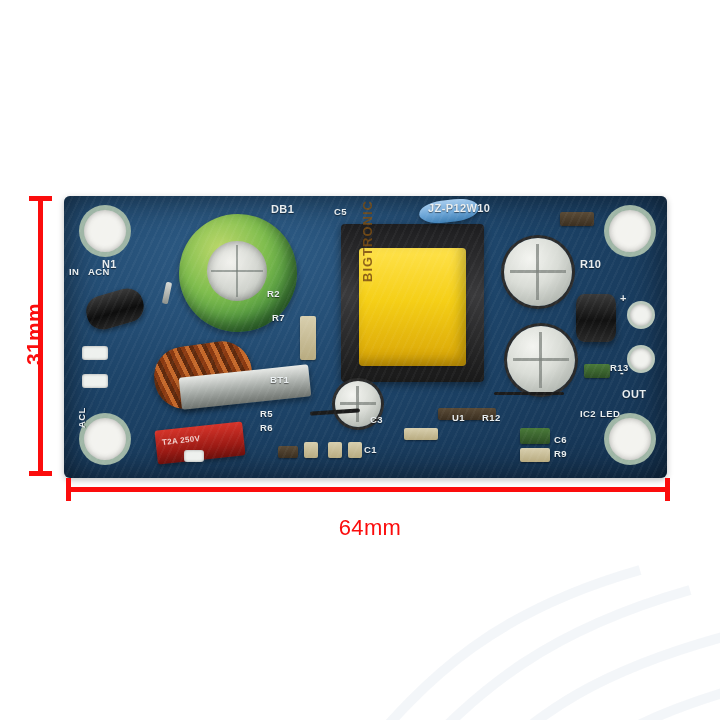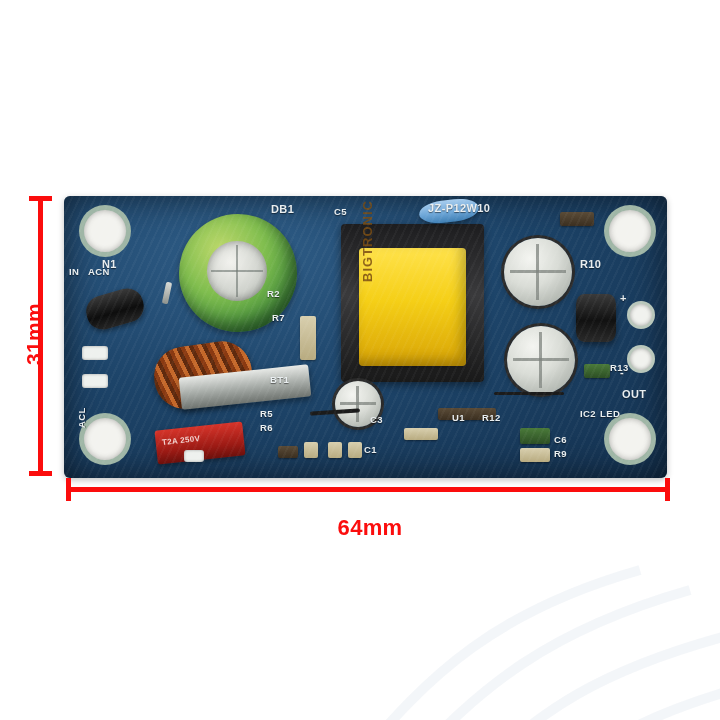--- a/index.html
+++ b/index.html
@@ -60,21 +60,21 @@
     font-weight: 700;
     letter-spacing: .3px;
   }
   #label-width {
     position: absolute;
     left: 300px; top: 515px;
     width: 140px;
     text-align: center;
     color: #fb0d0d;
     font-size: 22px;
-    font-weight: 700;
+    font-weight: 400;
     letter-spacing: .3px;
   }
 
   
   #pcb {
     position: absolute;
     left: 64px; top: 196px;
     width: 603px; height: 282px;
     background:
       radial-gradient(ellipse at 30% 20%, #2f5d87 0%, #1d4469 45%, #14314f 100%);

